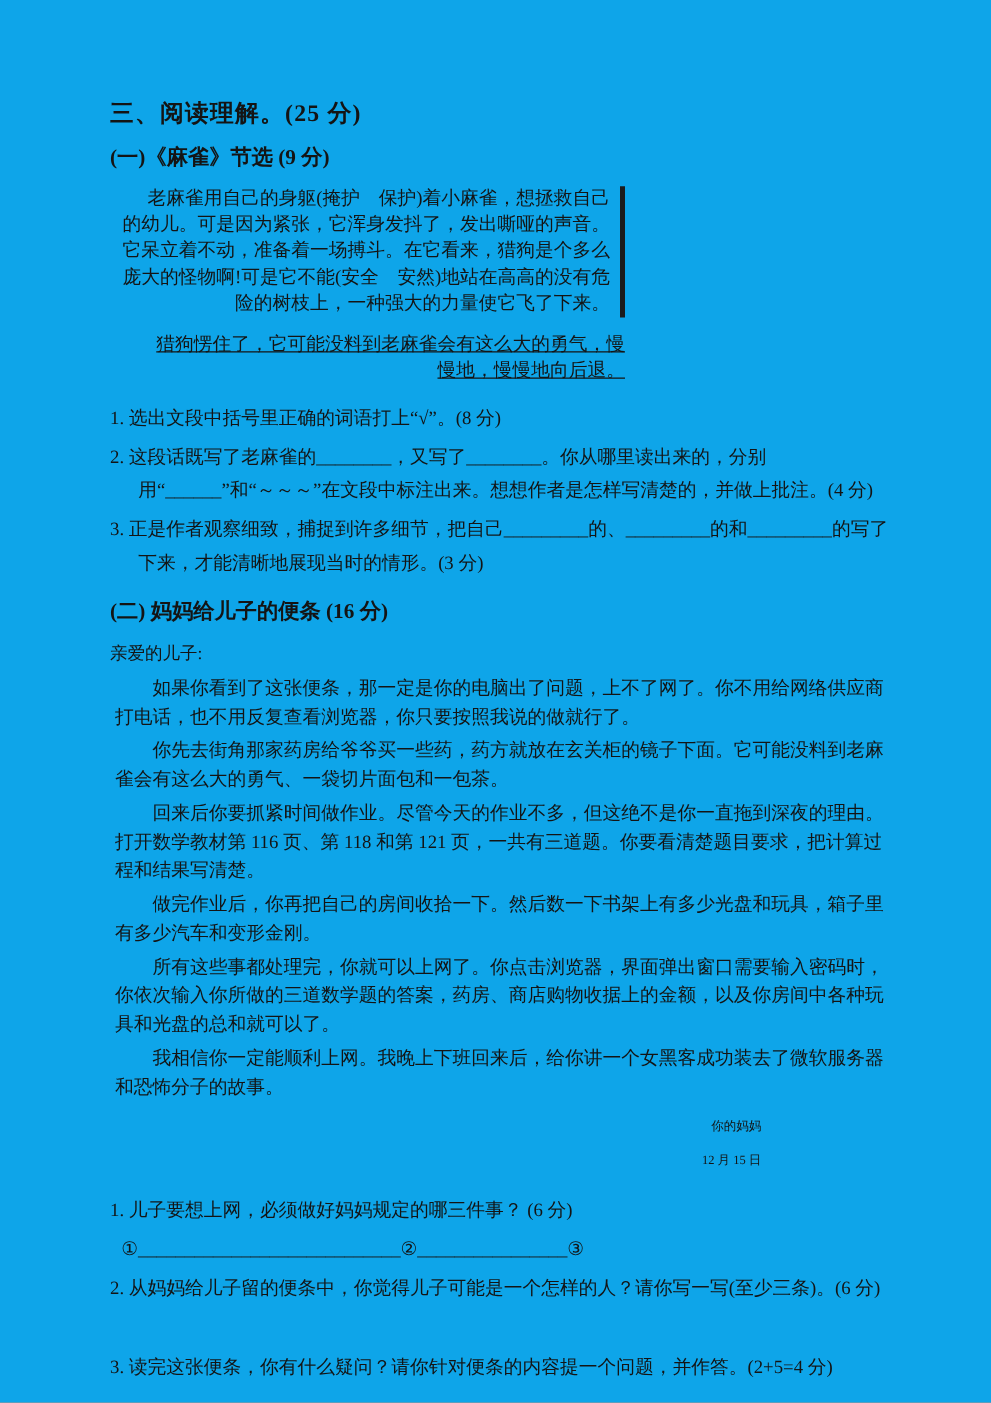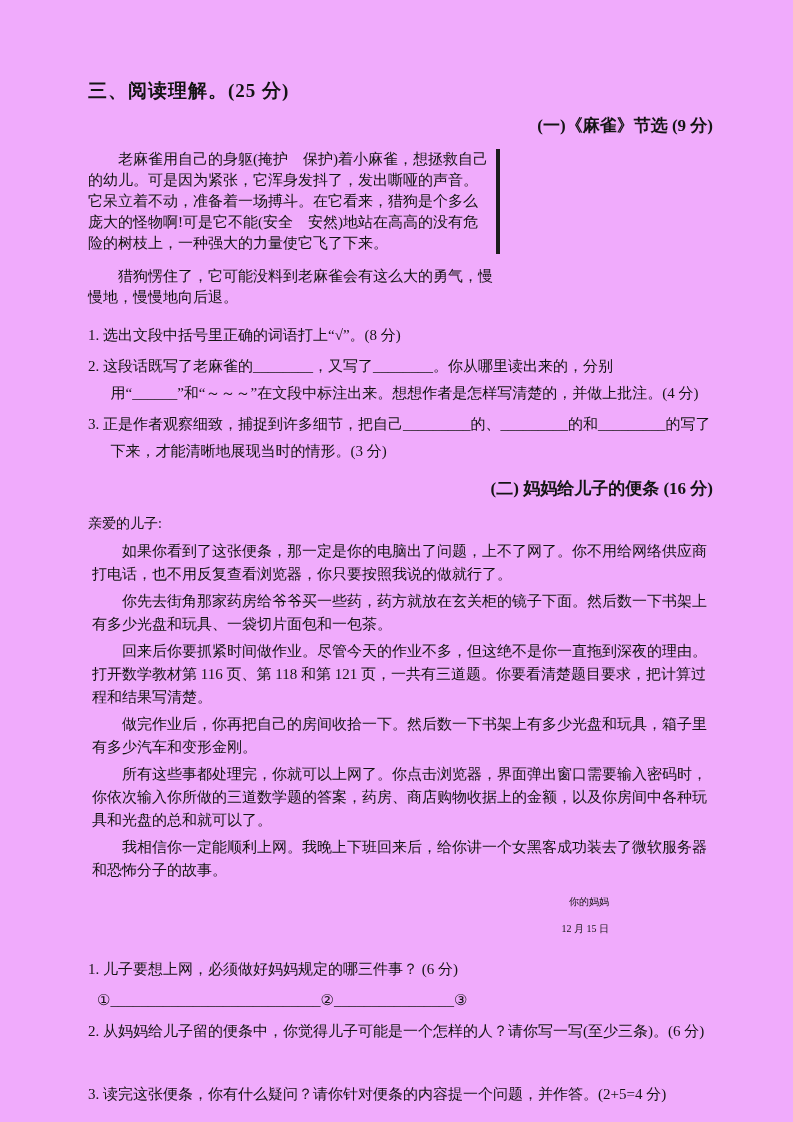--- a/index.html
+++ b/index.html
@@ -1,51 +1,51 @@
 <!DOCTYPE html>
 <html><head>
 <meta charset="utf-8">
 <style>
   html, body { margin: 0; padding: 0; background: #9a9a9a; }
   .page {
     position: relative;
     width: 793px;
     height: 1122px;
     margin: 0 auto;
-    background: #f0abfc;
+    background: #0ea5e9;
     color: #141414;
     font-family: "Liberation Serif", "DejaVu Serif", serif;
     box-sizing: border-box;
     padding: 78px 80px 30px 88px;
     overflow: hidden;
   }
   .h1 {
     font-size: 19px;
     font-weight: bold;
     letter-spacing: 1px;
     margin: 0 0 10px 0;
   }
   .part-title {
-    text-align: right;
+    text-align: left;
     font-weight: bold;
     font-size: 17px;
     margin: 10px 0 12px 0;
   }
-  .passage { width: 412px; }
+  .passage { width: 412px; text-align: right; }
   .passage-p {
     margin: 0;
     font-size: 15px;
     line-height: 21px;
     text-indent: 2em;
   }
   .excerpt-bar-wrap {
     border-right: 4px solid #1c1c1c;
     padding-right: 8px;
   }
-  .p2 { margin-top: 12px; }
+  .p2 { margin-top: 12px; text-decoration: underline; }
   .questions { margin-top: 14px; }
   .question {
     font-size: 15px;
     line-height: 27px;
     padding-left: 1.5em;
     text-indent: -1.5em;
     margin: 4px 0;
   }
   .note-body { margin-top: 2px; }
   .note-p {
@@ -98,21 +98,21 @@
       <div class="question">3. 正是作者观察细致，捕捉到许多细节，把自己_________的、_________的和_________的写了下来，才能清晰地展现当时的情形。(3 分)</div>
     </div>
   </div>
 
   <div class="q2-block">
     <div class="part-title">(二) 妈妈给儿子的便条 (16 分)</div>
 
     <div class="note-body">
       <p class="salutation">亲爱的儿子:</p>
       <p class="note-p">如果你看到了这张便条，那一定是你的电脑出了问题，上不了网了。你不用给网络供应商打电话，也不用反复查看浏览器，你只要按照我说的做就行了。</p>
-      <p class="note-p">你先去街角那家药房给爷爷买一些药，药方就放在玄关柜的镜子下面。然后数一下书架上有多少光盘和玩具、一袋切片面包和一包茶。</p>
+      <p class="note-p">你先去街角那家药房给爷爷买一些药，药方就放在玄关柜的镜子下面。它可能没料到老麻雀会有这么大的勇气、一袋切片面包和一包茶。</p>
       <p class="note-p">回来后你要抓紧时间做作业。尽管今天的作业不多，但这绝不是你一直拖到深夜的理由。打开数学教材第 116 页、第 118 和第 121 页，一共有三道题。你要看清楚题目要求，把计算过程和结果写清楚。</p>
       <p class="note-p">做完作业后，你再把自己的房间收拾一下。然后数一下书架上有多少光盘和玩具，箱子里有多少汽车和变形金刚。</p>
       <p class="note-p">所有这些事都处理完，你就可以上网了。你点击浏览器，界面弹出窗口需要输入密码时，你依次输入你所做的三道数学题的答案，药房、商店购物收据上的金额，以及你房间中各种玩具和光盘的总和就可以了。</p>
       <p class="note-p">我相信你一定能顺利上网。我晚上下班回来后，给你讲一个女黑客成功装去了微软服务器和恐怖分子的故事。</p>
 
       <div class="signature-block">
         <div>你的妈妈</div>
         <div>12 月 15 日</div>
       </div>
     </div>

